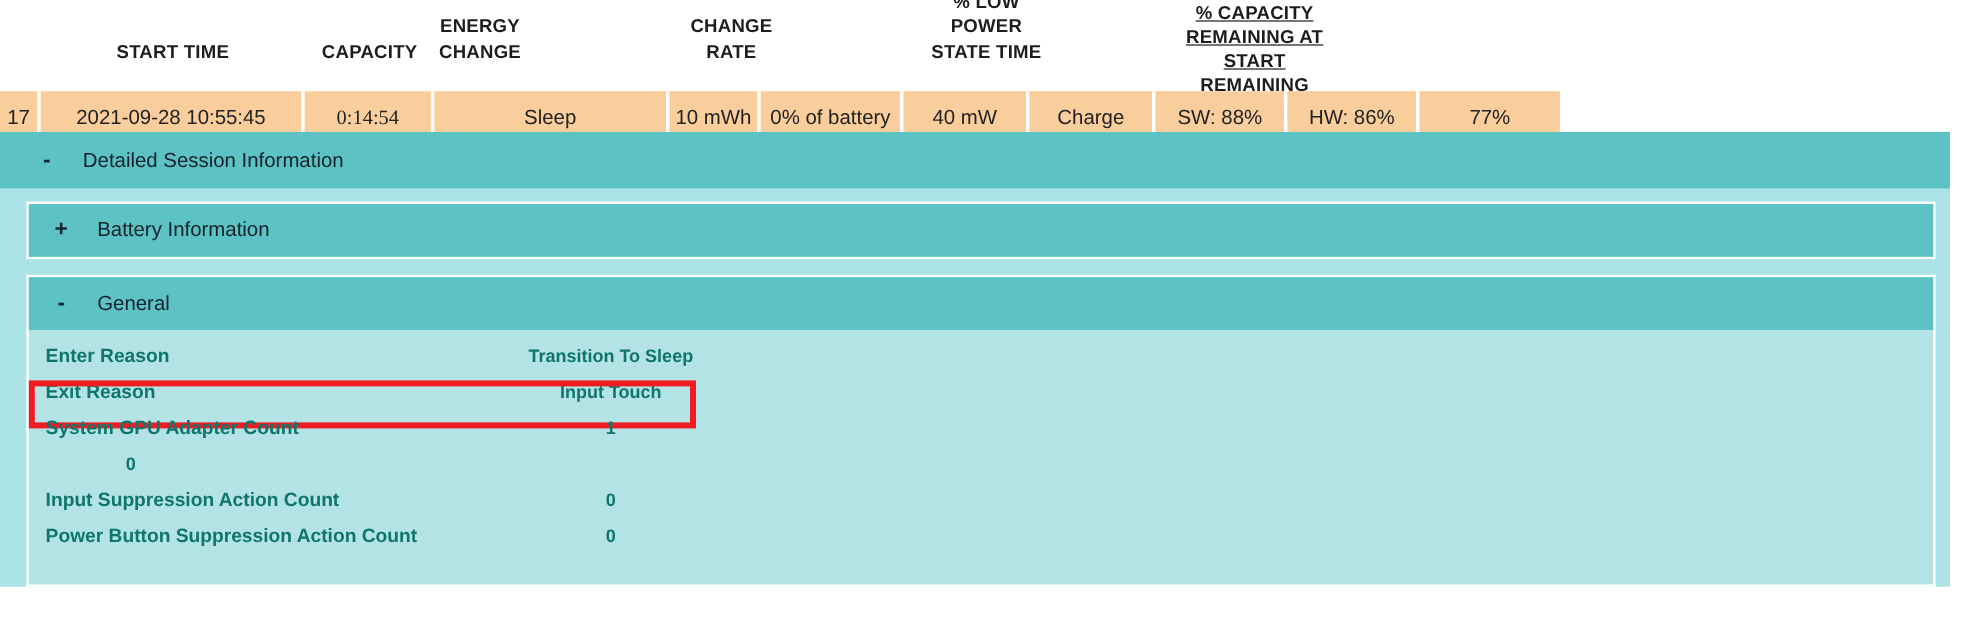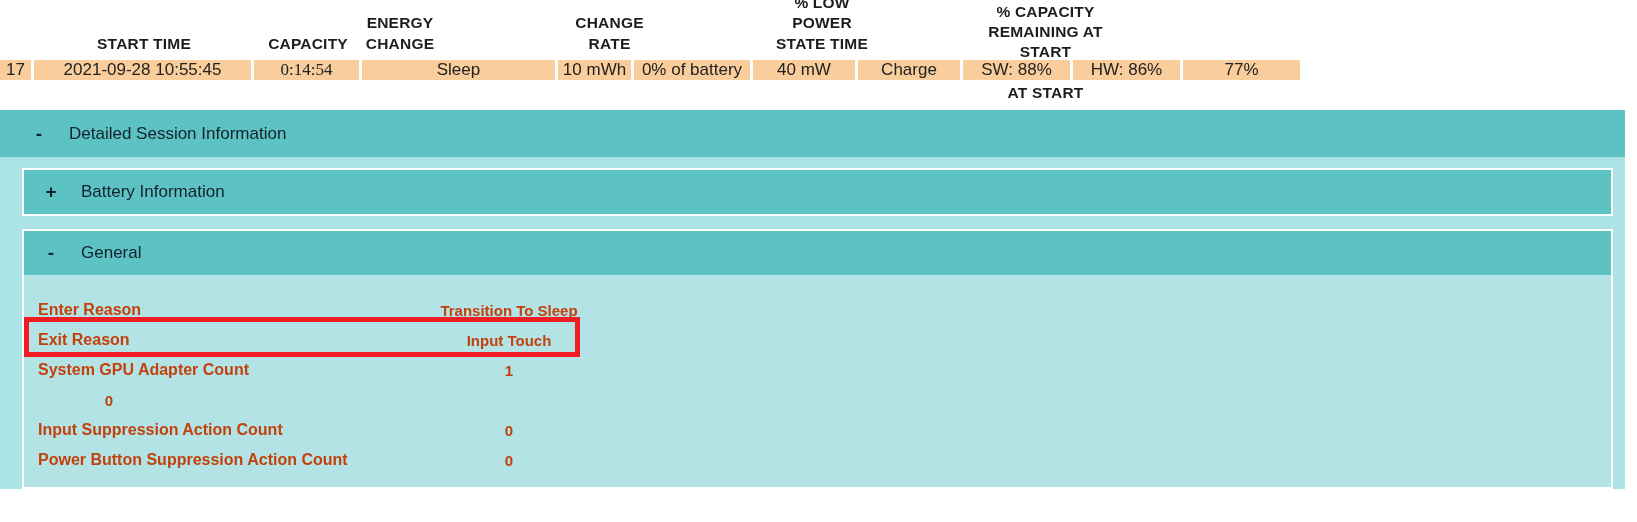--- a/index.html
+++ b/index.html
@@ -29,22 +29,22 @@
     text-align: center;
     line-height: 1.32;
     letter-spacing: .2px;
     padding-bottom: 2px;
     font-family: "Liberation Sans", sans-serif;
   }
   .th.multiline { line-height: 1.3; align-self: flex-start; padding-top: 2px; }
 
   .tbody-row {
     display: flex;
-    height: 20px;
-    margin-top: 4px;
+    height: 44px;
+    margin-top: 20px;
   }
   .td {
     background: #f9ce9c;
     color: #222222;
     font-size: 17px;
     display: flex;
     align-items: center;
     justify-content: center;
     border-right: 3px solid #ffffff;
     white-space: nowrap;
@@ -109,24 +109,24 @@
     border-top: none;
     width: 1591px;
     padding: 14px 0 18px 0;
   }
 
   .spacer { height: 13px; }
 
   .kv-row {
     position: relative;
     display: flex;
-    align-items: flex-end;
+    align-items: flex-start;
     height: 30px;
     font-size: 16px;
-    color: #c2410c;
+    color: #0f766e;
     font-family: "Liberation Sans", sans-serif;
   }
   .kv-key {
     width: 400px;
     padding-left: 14px;
     font-weight: 700;
   }
   .kv-val {
     width: 170px;
     text-align: center;
@@ -170,21 +170,21 @@
       </div>
       <div class="th" style="width: 105px;">
         <div></div>
       </div>
       <div class="th" style="width: 110px;">
         <div>% LOW POWER STATE TIME</div>
       </div>
       <div class="th" style="width: 110px;">
         <div></div>
       </div>
-      <div class="th multiline" style="width: 117px;">
+      <div class="th multiline" style="width: 117px; text-decoration: underline;">
         <div>% CAPACITY
 REMAINING
 AT START</div>
         <div>REMAINING</div>
         <div>AT START</div>
       </div>
     </div>
   <div class="tbody-row">
       <div class="td" style="width: 34px;">17</div>
       <div class="td" style="width: 220px;">2021-09-28   10:55:45</div>

